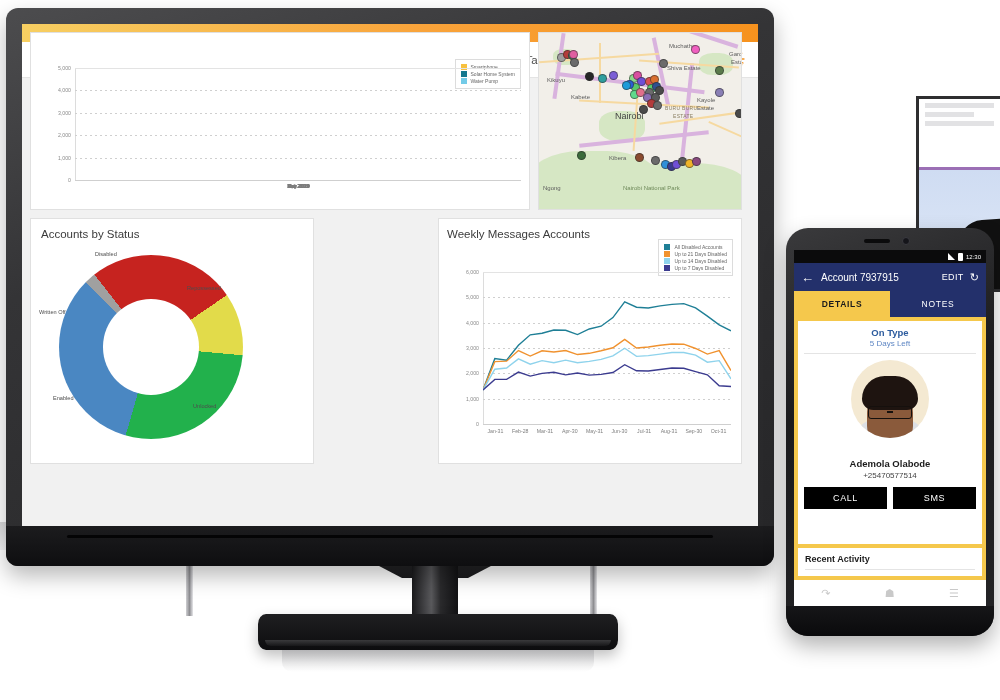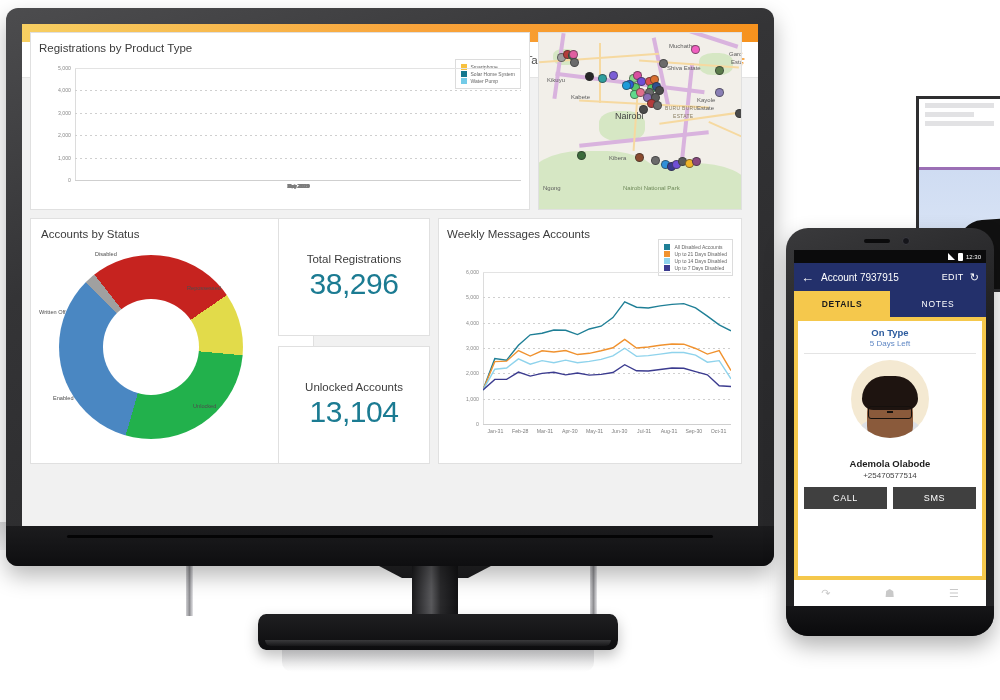--- a/index.html
+++ b/index.html
@@ -162,21 +162,21 @@
      transform:translateX(-50%); background:#1e1410; border-radius:28px 28px 14px 14px; }
   .av-glass { position:absolute; left:50%; top:46px; width:44px; height:13px;
      transform:translateX(-50%); border:1.6px solid #15100d; border-radius:3px; }
   .av-glass:after{ content:""; position:absolute; left:50%; top:4px; width:6px;
      height:1.6px; background:#15100d; transform:translateX(-50%); }
   .av-body { position:absolute; left:50%; bottom:0; width:68px; height:18px;
      transform:translateX(-50%); background:#dcdfe4; border-radius:20px 20px 0 0; }
   .ph-name { font-size:9.5px; font-weight:bold; color:#1c1c1c; margin-top:20px; }
   .ph-phone { font-size:8px; color:#444; margin-top:2px; }
   .ph-btns { display:flex; gap:6px; width:100%; margin-top:7px; }
-  .ph-btn { flex:1; background:#404040; color:#fff; text-align:center;
+  .ph-btn { flex:1; background:#000000; color:#fff; text-align:center;
      font-size:9px; padding:6px 0; letter-spacing:.6px; }
   .ph-recent { background:#fff; margin-top:4px; padding:6px 7px; font-size:9px;
      font-weight:bold; color:#1c1c1c; }
   .ph-recent-line { height:1px; background:#e4e4e4; margin-top:5px; }
   .ph-nav { height:26px; display:flex; align-items:center; justify-content:space-around;
      color:#c9c9c9; font-size:11px; }
   .ph-chin { position:absolute; left:0; right:0; bottom:0; height:30px;
      background:linear-gradient(#161618,#0a0a0c); border-radius:0 0 22px 22px; }
 </style>
 </head>
@@ -241,21 +241,20 @@
               <path d="M2.2 6.5 A5 5 0 0 0 2.2 13.5"></path>
               <path d="M0.6 4.5 A7.5 7.5 0 0 0 0.6 15.5"></path>
             </g>
           </svg>
         </div>
       </div>
 
       <div class="content">
 
         <div class="card" id="barcard">
-          <div class="card-title">Registrations by Product Type</div>
           <div class="bc-legend">
             <div id="bar-legend">
                 <div class="lg-row">
                   <span class="lg-sw" style="background:#f7c13f"></span>
                   <span class="lg-tx">Smartphone</span>
                 </div>
                 <div class="lg-row">
                   <span class="lg-sw" style="background:#13788f"></span>
                   <span class="lg-tx">Solar Home System</span>
                 </div>
@@ -481,33 +480,21 @@
             <div id="donut-labels">
                 <div class="dlabel" style="left: 36px; top: -4px;">Disabled</div>
                 <div class="dlabel" style="left: 128px; top: 30px;">Repossessed</div>
                 <div class="dlabel" style="left: 134px; top: 148px;">Unlocked</div>
                 <div class="dlabel" style="left: -6px; top: 140px;">Enabled</div>
                 <div class="dlabel" style="left: -20px; top: 54px;">Written Off</div>
               </div>
           </div>
         </div>
 
-        <div class="card" id="kpi1">
-          <div class="kpi-in">
-            <div class="kpi-lab">Total Registrations</div>
-            <div class="kpi-val">38,296</div>
-          </div>
-        </div>
-
-        <div class="card" id="kpi2">
-          <div class="kpi-in">
-            <div class="kpi-lab">Unlocked Accounts</div>
-            <div class="kpi-val">13,104</div>
-          </div>
-        </div>
+
 
         <div class="card" id="linecard">
           <div class="card-title">Weekly Messages Accounts</div>
           <div class="lc-legend">
             <div id="line-legend">
                 <div class="lg-row">
                   <span class="lg-sw" style="background:#1f7f96"></span>
                   <span class="lg-tx">All Disabled Accounts</span>
                 </div>
                 <div class="lg-row">
@@ -610,20 +597,24 @@
             <div class="av-hair"></div>
             <div class="av-glass"></div>
           </div>
           <div class="ph-name">Ademola Olabode</div>
           <div class="ph-phone">+25470577514</div>
           <div class="ph-btns">
             <div class="ph-btn">CALL</div>
             <div class="ph-btn">SMS</div>
           </div>
         </div>
+        <div class="ph-recent">
+          <span>Recent Activity</span>
+          <div class="ph-recent-line"></div>
+        </div>
       </div>
 
       <div class="ph-nav">
         <span>↷</span>
         <span>☗</span>
         <span>☰</span>
       </div>
     </div>
   </div>
 

